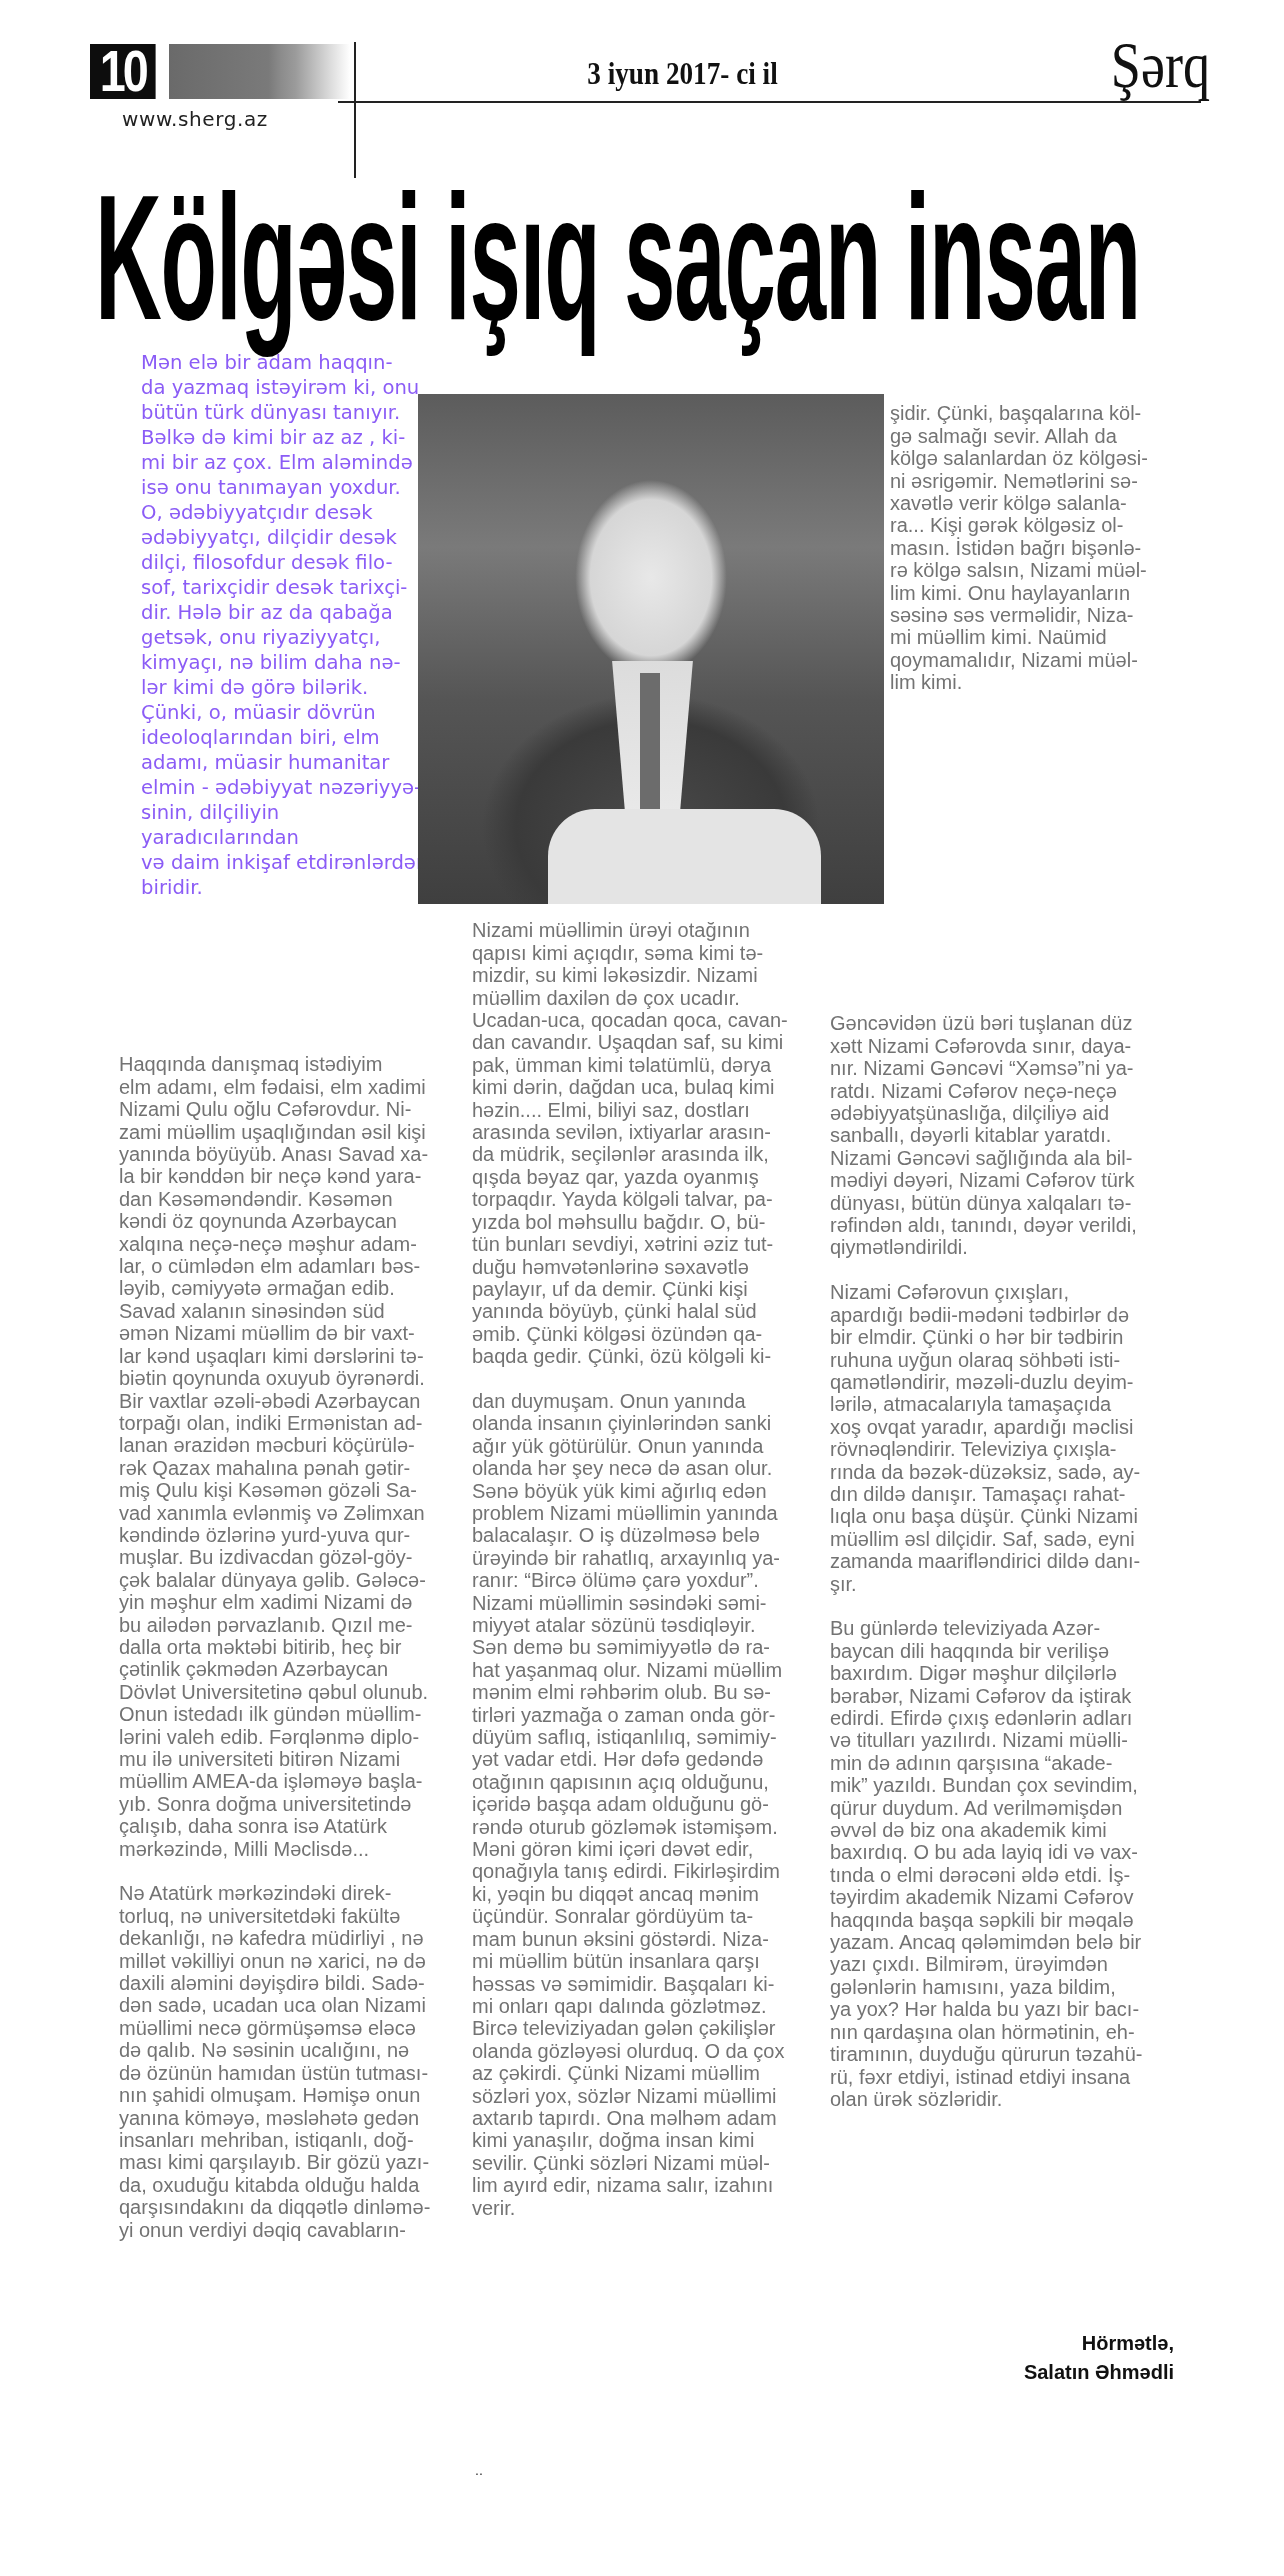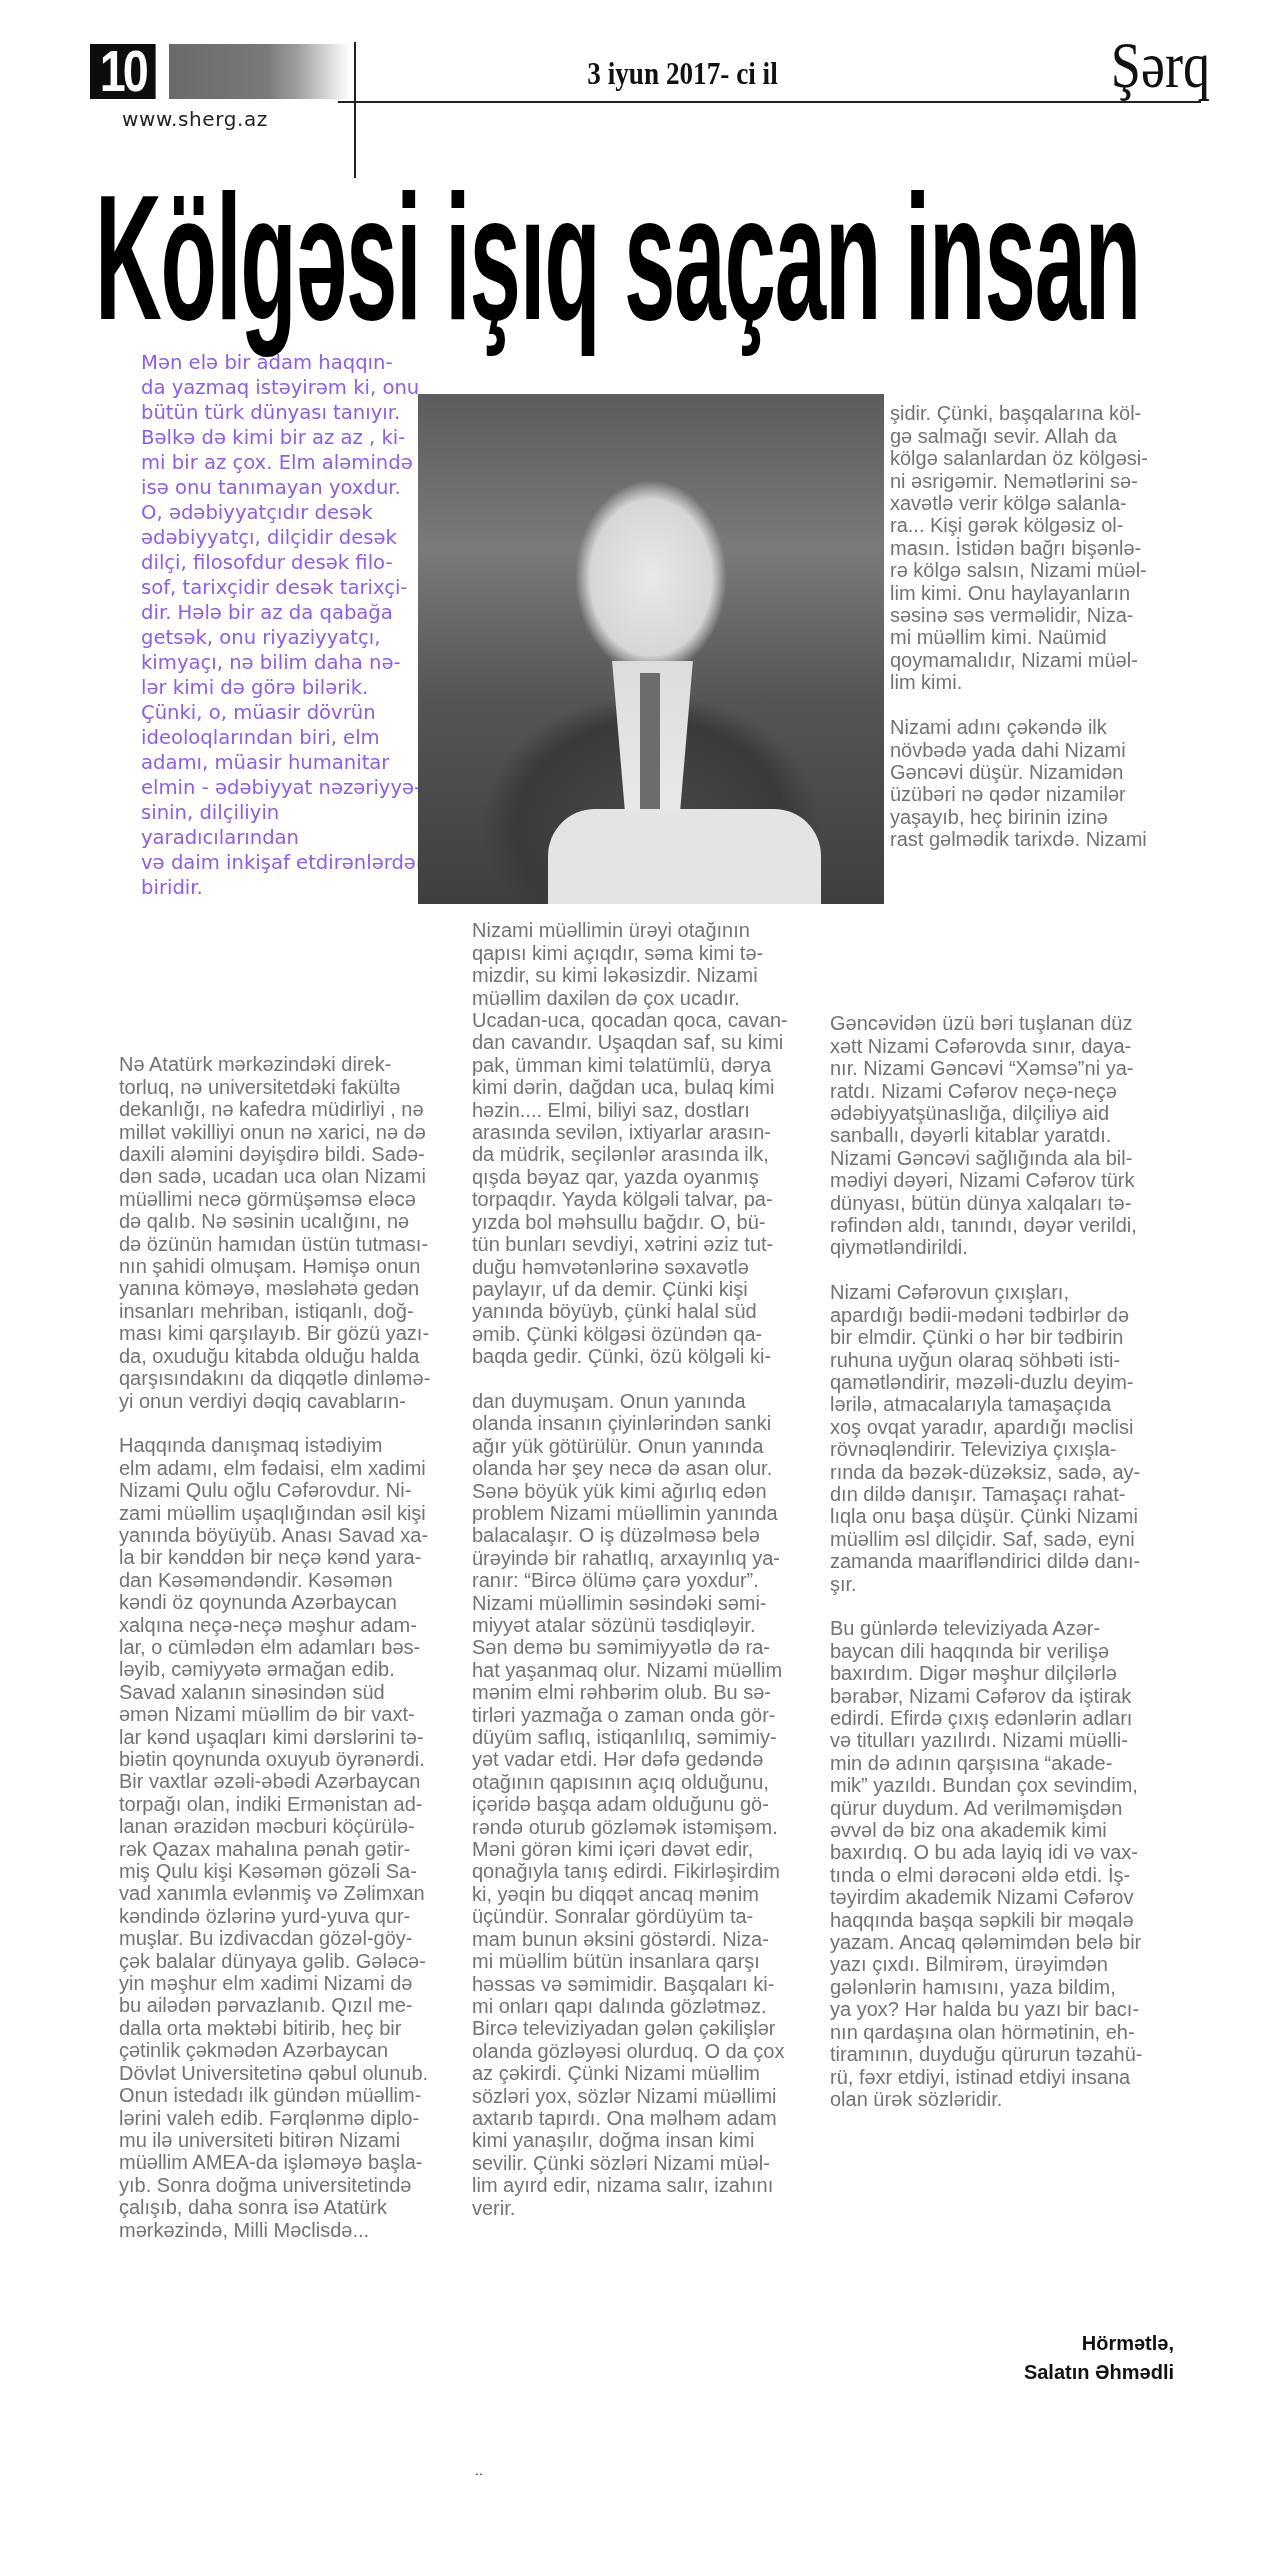--- a/index.html
+++ b/index.html
@@ -107,36 +107,20 @@
 və daim inkişaf etdirənlərdən
 biridir.</div>
 
 <div class="abs photo" aria-label="Nizami Cəfərov">
   <div class="shirt"></div>
   <div class="tie"></div>
   <div class="hand"></div>
 </div>
 
 <div class="abs col col1">
-  <span class="para">      Nə Atatürk mərkəzindəki direk-
-torluq, nə universitetdəki fakültə
-dekanlığı, nə kafedra müdirliyi , nə
-millət vəkilliyi onun nə xarici, nə də
-daxili aləmini dəyişdirə bildi. Sadə-
-dən sadə, ucadan uca olan Nizami
-müəllimi necə görmüşəmsə eləcə
-də qalıb. Nə səsinin ucalığını, nə
-də özünün hamıdan üstün tutması-
-nın şahidi olmuşam. Həmişə onun
-yanına köməyə, məsləhətə gedən
-insanları mehriban, istiqanlı, doğ-
-ması kimi qarşılayıb. Bir gözü yazı-
-da, oxuduğu kitabda olduğu halda
-qarşısındakını da diqqətlə dinləmə-
-yi onun verdiyi dəqiq cavabların-</span>
   <span class="para">      Haqqında danışmaq istədiyim
 elm adamı, elm fədaisi, elm xadimi
 Nizami Qulu oğlu Cəfərovdur. Ni-
 zami müəllim uşaqlığından əsil kişi
 yanında böyüyüb. Anası Savad xa-
 la bir kənddən bir neçə kənd yara-
 dan Kəsəməndəndir. Kəsəmən
 kəndi öz qoynunda Azərbaycan
 xalqına  neçə-neçə məşhur adam-
 lar, o cümlədən elm adamları bəs-
@@ -159,20 +143,36 @@
 dalla orta məktəbi bitirib, heç bir
 çətinlik çəkmədən Azərbaycan
 Dövlət Universitetinə qəbul olunub.
 Onun istedadı ilk gündən müəllim-
 lərini valeh edib. Fərqlənmə diplo-
 mu ilə universiteti bitirən Nizami
 müəllim AMEA-da işləməyə başla-
 yıb. Sonra doğma universitetində
 çalışıb, daha sonra isə Atatürk
 mərkəzində, Milli Məclisdə...</span>
+  <span class="para">      Nə Atatürk mərkəzindəki direk-
+torluq, nə universitetdəki fakültə
+dekanlığı, nə kafedra müdirliyi , nə
+millət vəkilliyi onun nə xarici, nə də
+daxili aləmini dəyişdirə bildi. Sadə-
+dən sadə, ucadan uca olan Nizami
+müəllimi necə görmüşəmsə eləcə
+də qalıb. Nə səsinin ucalığını, nə
+də özünün hamıdan üstün tutması-
+nın şahidi olmuşam. Həmişə onun
+yanına köməyə, məsləhətə gedən
+insanları mehriban, istiqanlı, doğ-
+ması kimi qarşılayıb. Bir gözü yazı-
+da, oxuduğu kitabda olduğu halda
+qarşısındakını da diqqətlə dinləmə-
+yi onun verdiyi dəqiq cavabların-</span>
 </div>
 
 <div class="abs col col2">
   <span class="para">      Nizami müəllimin ürəyi otağının
 qapısı kimi açıqdır, səma kimi tə-
 mizdir, su kimi ləkəsizdir. Nizami
 müəllim daxilən də çox ucadır.
 Ucadan-uca, qocadan qoca, cavan-
 dan cavandır. Uşaqdan saf, su kimi
 pak, ümman kimi təlatümlü, dərya
@@ -236,26 +236,20 @@
 ni əsrigəmir. Nemətlərini sə-
 xavətlə verir kölgə  salanla-
 ra... Kişi gərək kölgəsiz ol-
 masın. İstidən bağrı bişənlə-
 rə kölgə salsın, Nizami müəl-
 lim kimi. Onu haylayanların
 səsinə səs verməlidir, Niza-
 mi müəllim kimi. Naümid
 qoymamalıdır, Nizami müəl-
 lim kimi.</span>
-  <span class="para">      Nizami adını çəkəndə ilk
-növbədə yada dahi Nizami
-Gəncəvi düşür. Nizamidən
-üzübəri nə qədər nizamilər
-yaşayıb, heç birinin izinə
-rast gəlmədik tarixdə. Nizami</span>
 </div>
 
 <div class="abs col col3b" style="top:990px">
   <span class="para">Gəncəvidən üzü bəri tuşlanan düz
 xətt Nizami Cəfərovda sınır, daya-
 nır. Nizami Gəncəvi “Xəmsə”ni ya-
 ratdı. Nizami Cəfərov neçə-neçə
 ədəbiyyatşünaslığa, dilçiliyə aid
 sanballı, dəyərli kitablar yaratdı.
 Nizami Gəncəvi sağlığında ala bil-

